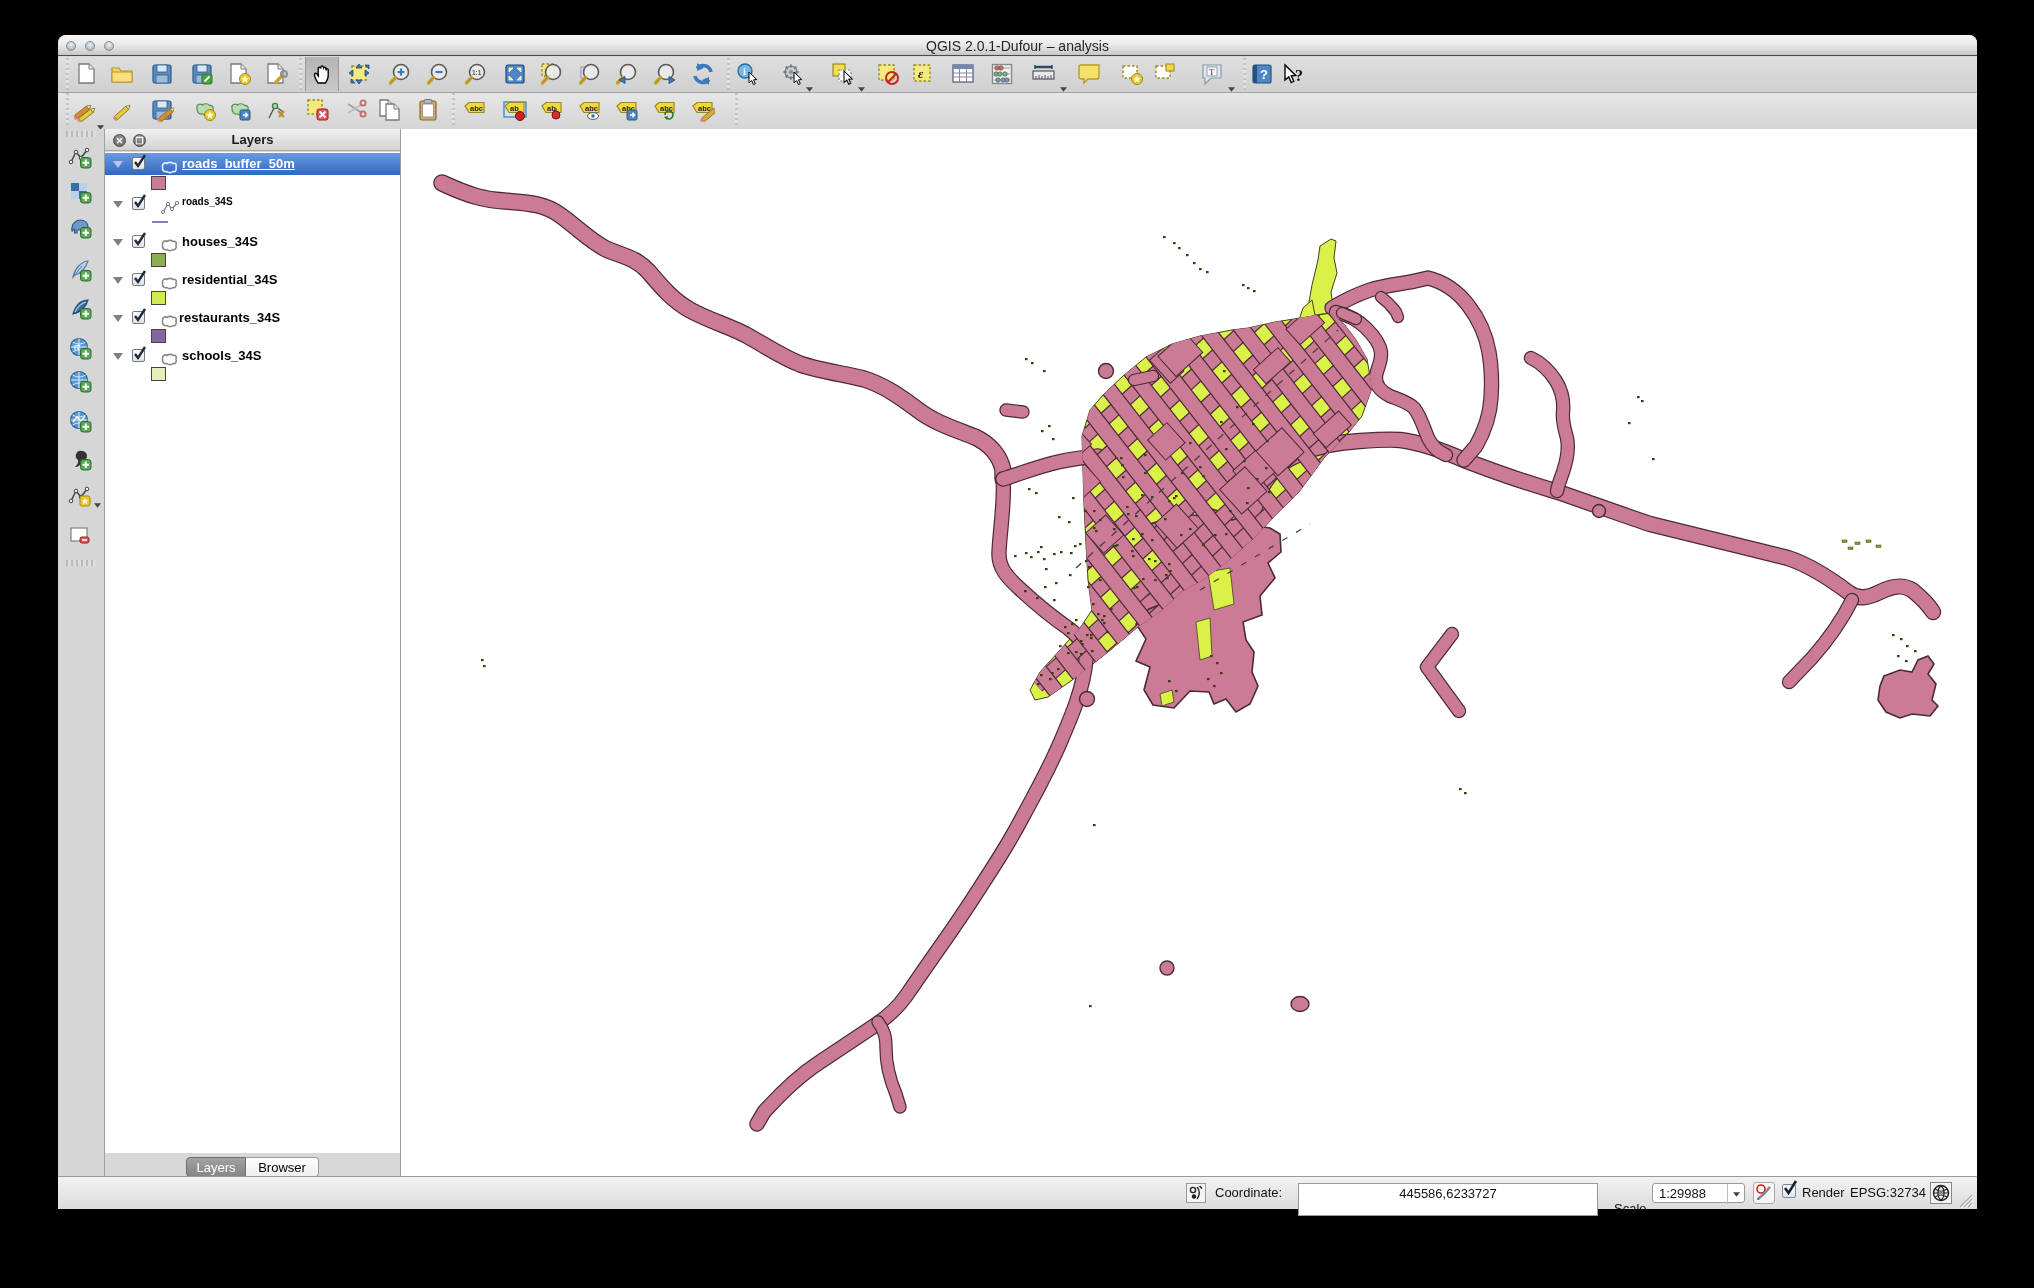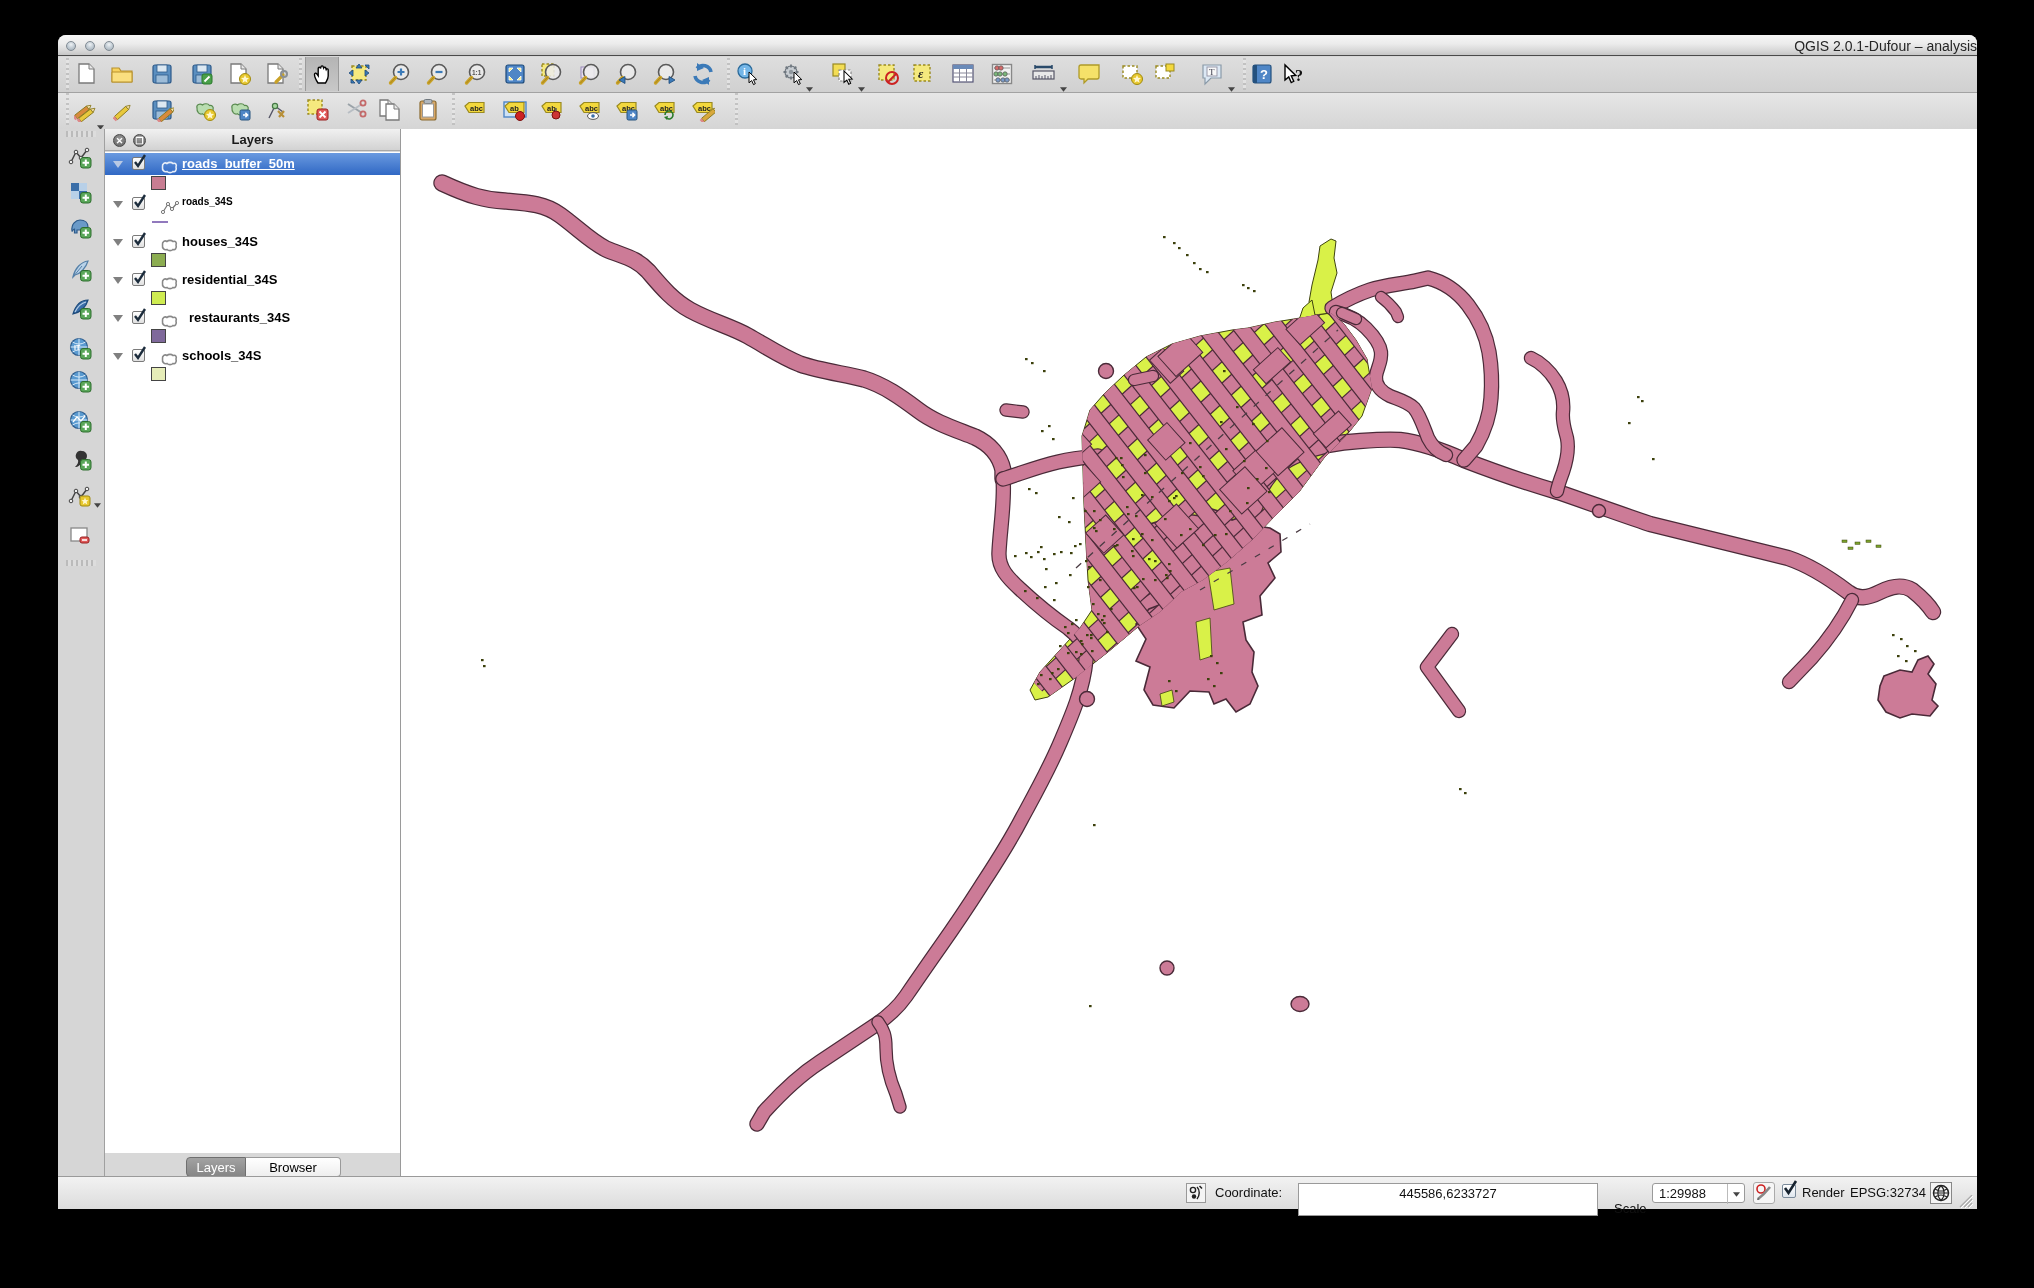--- a/index.html
+++ b/index.html
@@ -1,20 +1,20 @@
 <!DOCTYPE html>
 <html><head>
 <meta charset="utf-8">
 <style>
 * { margin:0; padding:0; box-sizing:border-box; }
 html,body { width:2034px; height:1288px; background:#000; overflow:hidden; font-family:"Liberation Sans", sans-serif; }
 #win { position:absolute; left:58px; top:35px; width:1919px; height:1174px; background:#d8d8d8; border-radius:8px 8px 0 0; }
 #titlebar { position:absolute; left:0; top:0; width:100%; height:21px; border-radius:8px 8px 0 0; background:linear-gradient(#f7f7f7,#ebebeb 45%,#d6d6d6 80%,#c6c6c6); border-bottom:1px solid #4a4a4a; }
 .tl { position:absolute; top:6px; width:10px; height:10px; border-radius:50%; background:radial-gradient(circle at 50% 32%, #eef2f5 0%, #c2ccd4 50%, #9fabb5 100%); border:1px solid #818b94; }
-#title { position:absolute; top:3px; width:100%; text-align:right; font-size:14px; color:#262626; }
+#title { position:absolute; top:3px; width:100%; text-align:center; font-size:14px; color:#262626; }
 #toolbar1 { position:absolute; left:0; top:22px; width:100%; height:36px; background:linear-gradient(#dedede,#d0d0d0); border-bottom:1px solid #a2a2a2; }
 #toolbar2 { position:absolute; left:0; top:58px; width:100%; height:43px; background:linear-gradient(#e6e6e6,#d2d2d2); border-bottom:1px solid #8d8d8d; }
 #dock { position:absolute; left:0; top:94px; width:47px; height:1047px; background:#d6d6d6; border-right:1px solid #a0a0a0; }
 #panel { position:absolute; left:47px; top:94px; width:296px; height:1047px; background:#d8d8d8; border-right:1px solid #9a9a9a; }
 #panelhead { position:absolute; left:0; top:0; width:100%; height:22px; background:linear-gradient(#f1f1f1,#d2d2d2); border-bottom:1px solid #a8a8a8; text-align:center; font-size:13px; font-weight:700; color:#1a1a1a; line-height:21px; }
 #panelbody { position:absolute; left:0; top:23px; width:295px; height:1001px; background:#fff; }
 #tabstrip { position:absolute; left:0; top:1024px; width:295px; height:23px; background:#d8d8d8; }
 #statusbar { position:absolute; left:0; top:1141px; width:1919px; height:33px; background:linear-gradient(#f2f2f2,#dcdcdc); border-top:1px solid #9a9a9a; font-size:13px; color:#111; }
 #canvas { position:absolute; left:343px; top:94px; width:1576px; height:1047px; background:#fff; }
 .seg { position:absolute; height:20px; font-size:13px; text-align:center; line-height:19px; }
@@ -476,36 +476,36 @@
         <div style="position:absolute;left:77px;top:120px;font-size:13px;font-weight:700;color:#000;">residential_34S</div>
         <div style="position:absolute;left:46px;top:139px;width:15px;height:14px;background:#cfec51;border:1px solid #444;"></div>
         <div style="position:absolute;left:8px;top:163px;width:0;height:0;border-left:5px solid transparent;border-right:5px solid transparent;border-top:7px solid #808080;"></div>
         <div style="position:absolute;left:27px;top:159px;width:13px;height:13px;background:linear-gradient(#ffffff,#e0e0e0);border:1px solid #7a7a7a;border-radius:2px;"></div>
         <svg style="position:absolute;left:27px;top:155px" width="17" height="18" viewBox="0 0 17 18">
           <path d="M3,9 L6,13 L13,2" fill="none" stroke="#1c2c3c" stroke-width="2.4"></path>
         </svg>
         <svg style="position:absolute;left:56px;top:163px" width="17" height="13" viewBox="0 0 17 13">
           <path d="M1.5,6 C1,2.5 4,1 6,2.5 C7.5,1 10.5,1 12,2.5 C14.5,1.5 16,3.5 15,6 C16,9 14,11.5 12,10.5 C10.5,12 7.5,12 6,10.5 C3.5,11.5 1,9.5 1.5,6 Z" fill="none" stroke="#888" stroke-width="1.6"></path>
         </svg>
-        <div style="position:absolute;left:84px;top:158px;font-size:13px;font-weight:700;color:#000;">restaurants_34S</div>
+        <div style="position:absolute;left:74px;top:158px;font-size:13px;font-weight:700;color:#000;">restaurants_34S</div>
         <div style="position:absolute;left:46px;top:177px;width:15px;height:14px;background:#7f699b;border:1px solid #444;"></div>
         <div style="position:absolute;left:8px;top:201px;width:0;height:0;border-left:5px solid transparent;border-right:5px solid transparent;border-top:7px solid #808080;"></div>
         <div style="position:absolute;left:27px;top:197px;width:13px;height:13px;background:linear-gradient(#ffffff,#e0e0e0);border:1px solid #7a7a7a;border-radius:2px;"></div>
         <svg style="position:absolute;left:27px;top:193px" width="17" height="18" viewBox="0 0 17 18">
           <path d="M3,9 L6,13 L13,2" fill="none" stroke="#1c2c3c" stroke-width="2.4"></path>
         </svg>
         <svg style="position:absolute;left:56px;top:201px" width="17" height="13" viewBox="0 0 17 13">
           <path d="M1.5,6 C1,2.5 4,1 6,2.5 C7.5,1 10.5,1 12,2.5 C14.5,1.5 16,3.5 15,6 C16,9 14,11.5 12,10.5 C10.5,12 7.5,12 6,10.5 C3.5,11.5 1,9.5 1.5,6 Z" fill="none" stroke="#888" stroke-width="1.6"></path>
         </svg>
         <div style="position:absolute;left:77px;top:196px;font-size:13px;font-weight:700;color:#000;">schools_34S</div>
         <div style="position:absolute;left:46px;top:215px;width:15px;height:14px;background:#e6edb8;border:1px solid #444;"></div>
       </div>
     <div id="tabstrip">
       <div class="seg" style="left:81px;top:4px;width:60px;background:linear-gradient(#a2a2a2,#868686);color:#fff;border:1px solid #6f6f6f;border-radius:4px 0 0 4px;">Layers</div>
-      <div class="seg" style="left:141px;top:4px;width:95px;background:linear-gradient(#ffffff,#eeeeee);color:#000;border:1px solid #9a9a9a;border-left:none;border-radius:0 4px 4px 0;">Browser</div>
+      <div class="seg" style="left:141px;top:4px;width:73px;background:linear-gradient(#ffffff,#eeeeee);color:#000;border:1px solid #9a9a9a;border-left:none;border-radius:0 4px 4px 0;">Browser</div>
     </div>
   </div>
   <div id="canvas"><svg id="map" width="1576" height="1047" viewBox="401 129 1576 1047">
         <clipPath id="hullclip">
           <polygon points="1082.0,436.0 1090.0,410.0 1104.0,394.0 1123.0,376.0 1146.0,357.0 1172.0,344.0 1200.0,336.0 1232.0,330.0 1248.0,328.0 1275.0,322.0 1300.0,318.0 1316.0,315.0 1331.0,313.0 1344.0,324.0 1356.0,340.0 1367.0,359.0 1372.0,388.0 1362.0,416.0 1345.0,437.0 1324.0,458.0 1299.0,492.0 1273.0,518.0 1252.0,540.0 1227.0,562.0 1203.0,580.0 1181.0,592.0 1160.0,612.0 1139.0,626.0 1108.0,652.0 1075.0,678.0 1048.0,697.0 1035.0,700.0 1030.0,690.0 1040.0,672.0 1060.0,650.0 1080.0,628.0 1092.0,610.0 1088.0,580.0 1086.0,545.0 1084.0,505.0"></polygon>
         </clipPath>
         <polygon points="1082.0,436.0 1090.0,410.0 1104.0,394.0 1123.0,376.0 1146.0,357.0 1172.0,344.0 1200.0,336.0 1232.0,330.0 1248.0,328.0 1275.0,322.0 1300.0,318.0 1316.0,315.0 1331.0,313.0 1344.0,324.0 1356.0,340.0 1367.0,359.0 1372.0,388.0 1362.0,416.0 1345.0,437.0 1324.0,458.0 1299.0,492.0 1273.0,518.0 1252.0,540.0 1227.0,562.0 1203.0,580.0 1181.0,592.0 1160.0,612.0 1139.0,626.0 1108.0,652.0 1075.0,678.0 1048.0,697.0 1035.0,700.0 1030.0,690.0 1040.0,672.0 1060.0,650.0 1080.0,628.0 1092.0,610.0 1088.0,580.0 1086.0,545.0 1084.0,505.0" fill="#d9f148" stroke="#3f4410" stroke-width="1"></polygon>
         <polygon points="1315.0,315.0 1309.0,302.0 1312.0,285.0 1318.0,260.0 1320.0,246.0 1331.0,239.0 1336.0,241.0 1334.0,258.0 1337.0,273.0 1331.0,292.0 1333.0,306.0 1330.0,313.0" fill="#d9f148" stroke="#3f4410" stroke-width="1"></polygon>
         <polygon points="1299.0,320.0 1303.0,308.0 1312.0,300.0 1315.0,315.0 1310.0,330.0 1300.0,332.0" fill="#d9f148" stroke="#3f4410" stroke-width="1"></polygon>
         <polygon points="1184.0,618.0 1212.0,612.0 1216.0,660.0 1206.0,668.0 1184.0,662.0" fill="#d9f148" stroke="#3f4410" stroke-width="1"></polygon>

